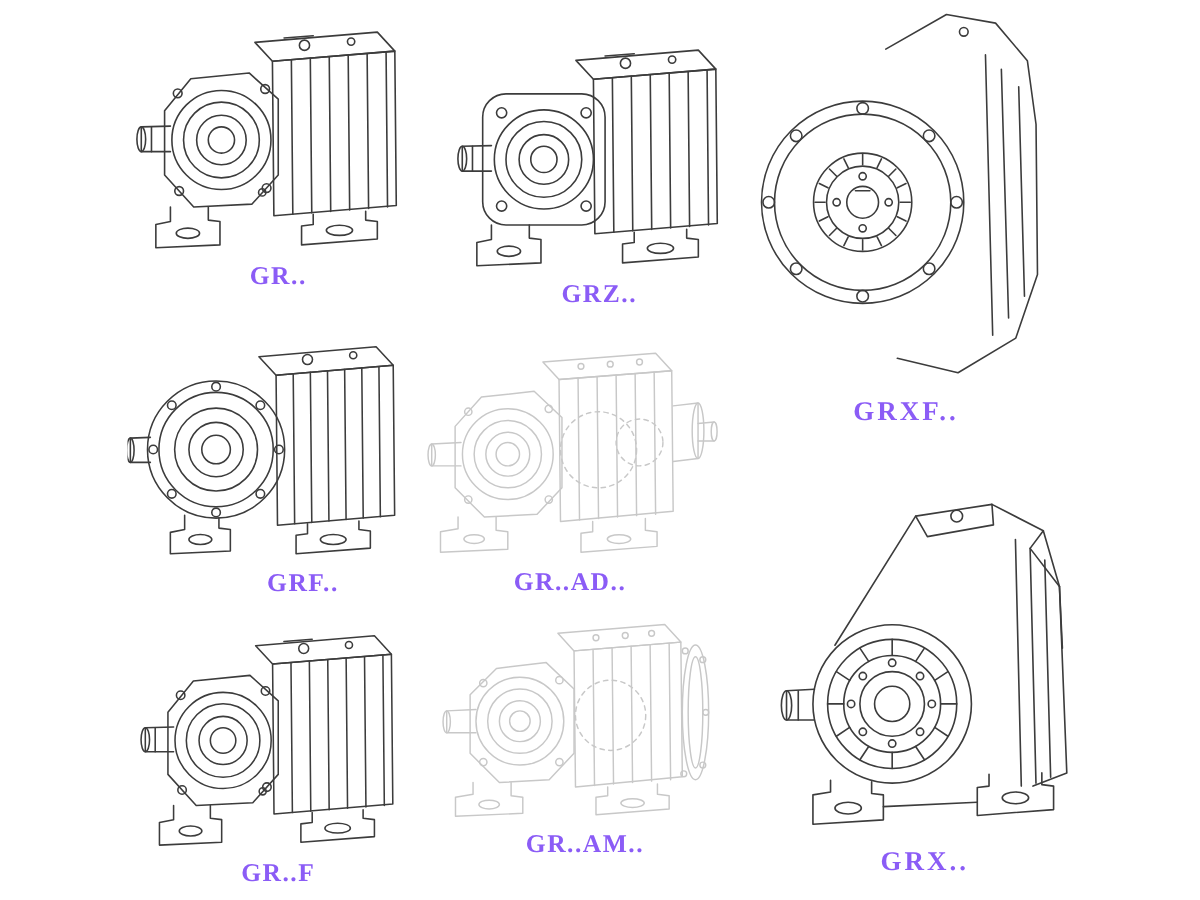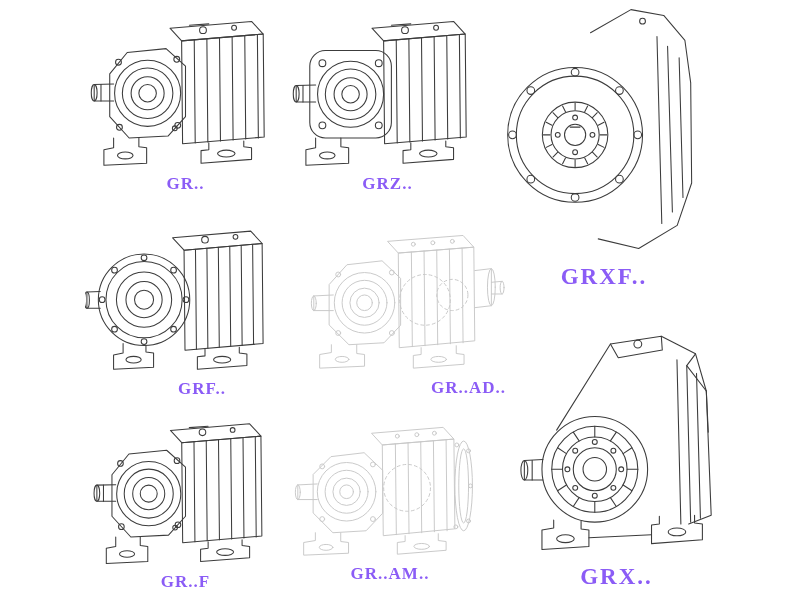--- a/index.html
+++ b/index.html
@@ -5,21 +5,21 @@
   html,body{margin:0;padding:0;}
   body{
     width:800px;height:600px;position:relative;background:#ffffff;
     font-family:"Liberation Serif", serif;overflow:hidden;
   }
   .cell{position:absolute;display:flex;flex-direction:column;align-items:center;}
   .label{
     font-weight:bold;color:#8b5cf6;font-size:17px;letter-spacing:1px;
     margin-top:2px;white-space:nowrap;
   }
-  .label-lg{font-size:23px;letter-spacing:2px;}
+  .label-lg{font-size:18px;letter-spacing:2px;}
   .cell-grf .label{margin-left:34px;}
   .cell-grx .label{margin-left:18px;}
   svg{display:block;}
   .ln{fill:none;stroke:#3c3c3c;stroke-width:1.1;stroke-linejoin:round;stroke-linecap:round;}
   .ph{fill:none;stroke:#c8c8c8;stroke-width:1;stroke-linejoin:round;stroke-linecap:round;}
   .dash{stroke-dasharray:3,3;}
 </style>
 </head>
 <body>
 
@@ -52,21 +52,21 @@
       <circle cx="89" cy="130" r="2.5"></circle>
       <path d="M26,140 L26,150 L16,152 L16,168 L60,166 L60,150 L52,149 L52,140"></path>
       <ellipse cx="38" cy="158" rx="8" ry="3.5"></ellipse>
       <path d="M124,145 L124,152 L116,153 L116,166 L168,162 L168,150 L160,149 L160,143"></path>
       <ellipse cx="142" cy="156" rx="9" ry="3.5"></ellipse>
     </g>
   </svg>
   <figcaption class="label">GR..</figcaption>
 </figure>
 
-<figure class="cell" style="left:290px;top:2px;margin:0;justify-content:center;">
+<figure class="cell" style="left:290px;top:2px;margin:12px;justify-content:center;">
   <svg width="195" height="170" viewBox="0 0 200 175">
     <g class="ln">
       <path d="M96,40 L180,33 L168,20 L84,27 Z"></path>
       <circle cx="118" cy="29" r="3.5"></circle>
         <circle cx="150" cy="26.5" r="2.5"></circle>
       <path d="M104,24 l20,-1.5"></path>
       <path d="M96,40 L180,33 L181,139 L97,146 Z"></path>
       <path d="M109,39 L110,145"></path>
         <path d="M122,38 L123,144"></path>
         <path d="M135,37 L136,143"></path>
@@ -171,21 +171,21 @@
       <ellipse cx="2" cy="94.5" rx="2.6" ry="8.5"></ellipse>
       <path d="M126,146 L126,153 L118,154 L118,167 L170,163 L170,151 L162,150 L162,144"></path>
       <ellipse cx="144" cy="157" rx="9" ry="3.5"></ellipse>
       <path d="M40,140 L40,150 L30,152 L30,167 L72,165 L72,150 L64,149 L64,142"></path>
       <ellipse cx="51" cy="157" rx="8" ry="3.5"></ellipse>
     </g>
   </svg>
   <figcaption class="label">GRF..</figcaption>
 </figure>
 
-<figure class="cell" style="left:306px;top:212px;margin:0;align-items:flex-end;">
+<figure class="cell" style="left:280px;top:212px;margin:0;">
   <svg width="200" height="164" viewBox="0 0 205 168">
     <g class="ph">
       <path d="M95,42 L172,36 L161,24 L84,30 Z"></path>
       <circle cx="110" cy="33" r="2"></circle>
         <circle cx="130" cy="31.5" r="2"></circle>
         <circle cx="150" cy="30" r="2"></circle>
       <path d="M95,42 L172,36 L173,132 L96,139 Z"></path>
       <path d="M108,41 L109,138"></path>
         <path d="M121,40 L122,137"></path>
         <path d="M134,39 L135,136"></path>
@@ -295,21 +295,21 @@
       <circle cx="89" cy="130" r="2.5"></circle>
       <path d="M26,140 L26,150 L16,152 L16,168 L60,166 L60,150 L52,149 L52,140"></path>
       <ellipse cx="38" cy="158" rx="8" ry="3.5"></ellipse>
       <path d="M124,145 L124,152 L116,153 L116,166 L168,162 L168,150 L160,149 L160,143"></path>
       <ellipse cx="142" cy="156" rx="9" ry="3.5"></ellipse>
     </g>
   </svg>
   <figcaption class="label">GR..F</figcaption>
 </figure>
 
-<figure class="cell" style="left:290px;top:402px;margin:0;">
+<figure class="cell" style="left:290px;top:391px;margin:0;">
   <svg width="200" height="160" viewBox="0 0 205 164">
     <g class="ph">
       <path d="M95,44 L168,38 L157,26 L84,32 Z"></path>
       <circle cx="110" cy="35" r="2"></circle>
         <circle cx="130" cy="33.5" r="2"></circle>
         <circle cx="148" cy="32" r="2"></circle>
       <path d="M95,44 L168,38 L169,130 L96,137 Z"></path>
       <path d="M108,43 L109,136"></path>
         <path d="M121,42 L122,135"></path>
         <path d="M134,41 L135,134"></path>

